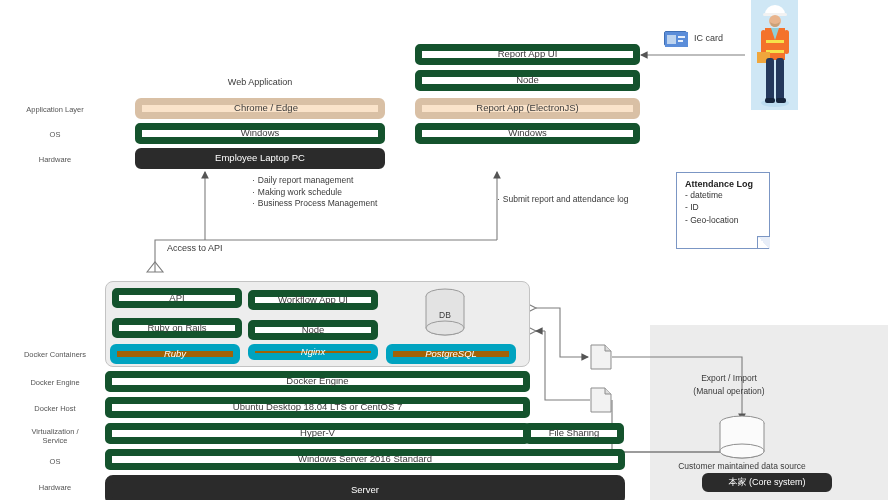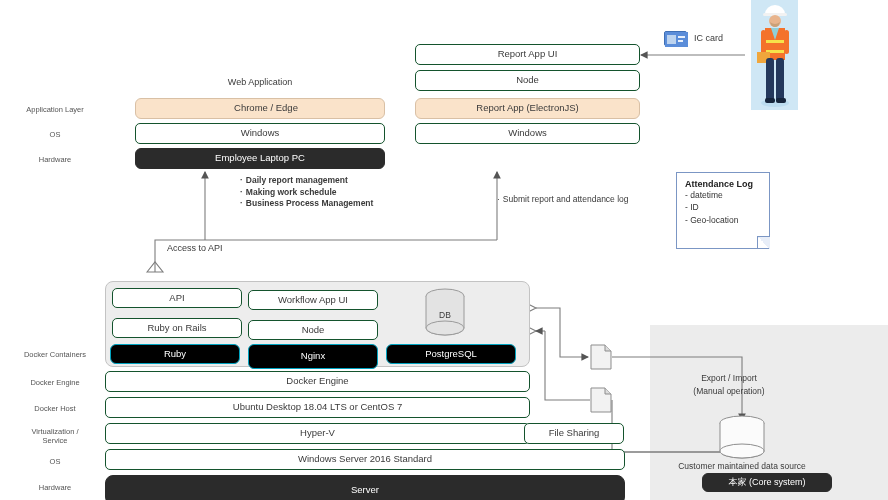--- a/index.html
+++ b/index.html
@@ -2,26 +2,26 @@
 <html><head>
 <meta charset="utf-8">
 <style>
   html,body{margin:0;padding:0;background:#fff;}
   body{width:888px;height:500px;position:relative;overflow:hidden;
        font-family:"Liberation Sans","DejaVu Sans",sans-serif;color:#2b2b2b;}
   .stage{position:absolute;left:0;top:0;width:888px;height:500px;}
   .abs{position:absolute;box-sizing:border-box;}
 
   
-  .box{border:1px solid #14532d;border-radius:6px;background:#fff;
+  .box{border:7px solid #14532d;border-radius:6px;background:#fff;
        display:flex;align-items:center;justify-content:center;
        font-size:9.5px;line-height:1.1;text-align:center;color:#3a3a3a;}
   .box.accent{background:#fae3ca;border-color:#d9c0a5;}
   .box.dark{background:#2b2b2b;border-color:#2b2b2b;color:#fff;}
-  .box.cyan{background:#000000;border-color:#00a3c0;color:#fff;}
+  .box.cyan{background:#a16207;border-color:#00a3c0;color:#fff;font-style:italic;}
   .box.plain{border-radius:5px;}
 
   .layerlabel{font-size:7.5px;color:#555;text-align:center;width:110px;
               display:flex;align-items:center;justify-content:center;line-height:1.25;}
   .caption{font-size:9px;color:#3a3a3a;}
   .caption.small{font-size:8.5px;}
   .bullets{font-size:8.5px;color:#3a3a3a;line-height:1.38;}
   .bullets div:before{content:"\00b7";margin-right:3px;}
 
   
@@ -91,21 +91,21 @@
   <div class="abs layerlabel" style="left:0px;top:100px;height:20px;">Application Layer</div>
   <div class="abs layerlabel" style="left:0px;top:125px;height:20px;">OS</div>
   <div class="abs layerlabel" style="left:0px;top:150px;height:20px;">Hardware</div>
 
   <div class="abs caption" style="left:135px;top:77px;width:250px;text-align:center;">Web Application</div>
 
   <div class="abs box accent" style="left:135px;top:98px;width:250px;height:21px;padding-left:12px;">Chrome / Edge</div>
   <div class="abs box plain" style="left:135px;top:123px;width:250px;height:21px;">Windows</div>
   <div class="abs box dark" style="left:135px;top:148px;width:250px;height:21px;">Employee Laptop PC</div>
 
-  <div class="abs bullets" style="left:240px;top:175px;width:210px;font-weight:bold;">
+  <div class="abs bullets" style="left:252px;top:175px;width:210px;">
     <div>Daily report management</div>
     <div>Making work schedule</div>
     <div>Business Process Management</div>
   </div>
 
   <div class="abs caption" style="left:167px;top:243px;">Access to API</div>
 
   <div class="abs box plain" style="left:415px;top:44px;width:225px;height:21px;">Report App UI</div>
   <div class="abs box plain" style="left:415px;top:70px;width:225px;height:21px;">Node</div>
   <div class="abs box accent" style="left:415px;top:98px;width:225px;height:21px;">Report App (ElectronJS)</div>
@@ -172,21 +172,21 @@
 
   <div class="abs panel" style="left:105px;top:281px;width:425px;height:86px;"></div>
 
   <div class="abs box plain" style="left:248px;top:290px;width:130px;height:20px;">Workflow App UI</div>
   <div class="abs box plain" style="left:112px;top:288px;width:130px;height:20px;">API</div>
 
   <div class="abs box plain" style="left:112px;top:318px;width:130px;height:20px;">Ruby on Rails</div>
   <div class="abs box plain" style="left:248px;top:320px;width:130px;height:20px;">Node</div>
 
   <div class="abs box cyan" style="left:110px;top:344px;width:130px;height:20px;">Ruby</div>
-  <div class="abs box cyan" style="left:248px;top:344px;width:130px;height:25px;">Nginx</div>
+  <div class="abs box cyan" style="left:248px;top:344px;width:130px;height:16px;">Nginx</div>
   <div class="abs box cyan" style="left:386px;top:344px;width:130px;height:20px;">PostgreSQL</div>
 
   <div class="abs" style="left:424px;top:288px;width:42px;height:50px;">
     <svg width="42" height="50">
       <ellipse cx="21" cy="8" rx="19" ry="7" fill="#e3e3e3" stroke="#9a9a9a" stroke-width="1"></ellipse>
       <path d="M2,8 L2,40 a19,7 0 0 0 38,0 L40,8" fill="#e3e3e3" stroke="#9a9a9a" stroke-width="1"></path>
       <ellipse cx="21" cy="40" rx="19" ry="7" fill="#e3e3e3" stroke="#9a9a9a" stroke-width="1"></ellipse>
     </svg>
   </div>
   <div class="abs caption small" style="left:424px;top:310px;width:42px;text-align:center;">DB</div>

